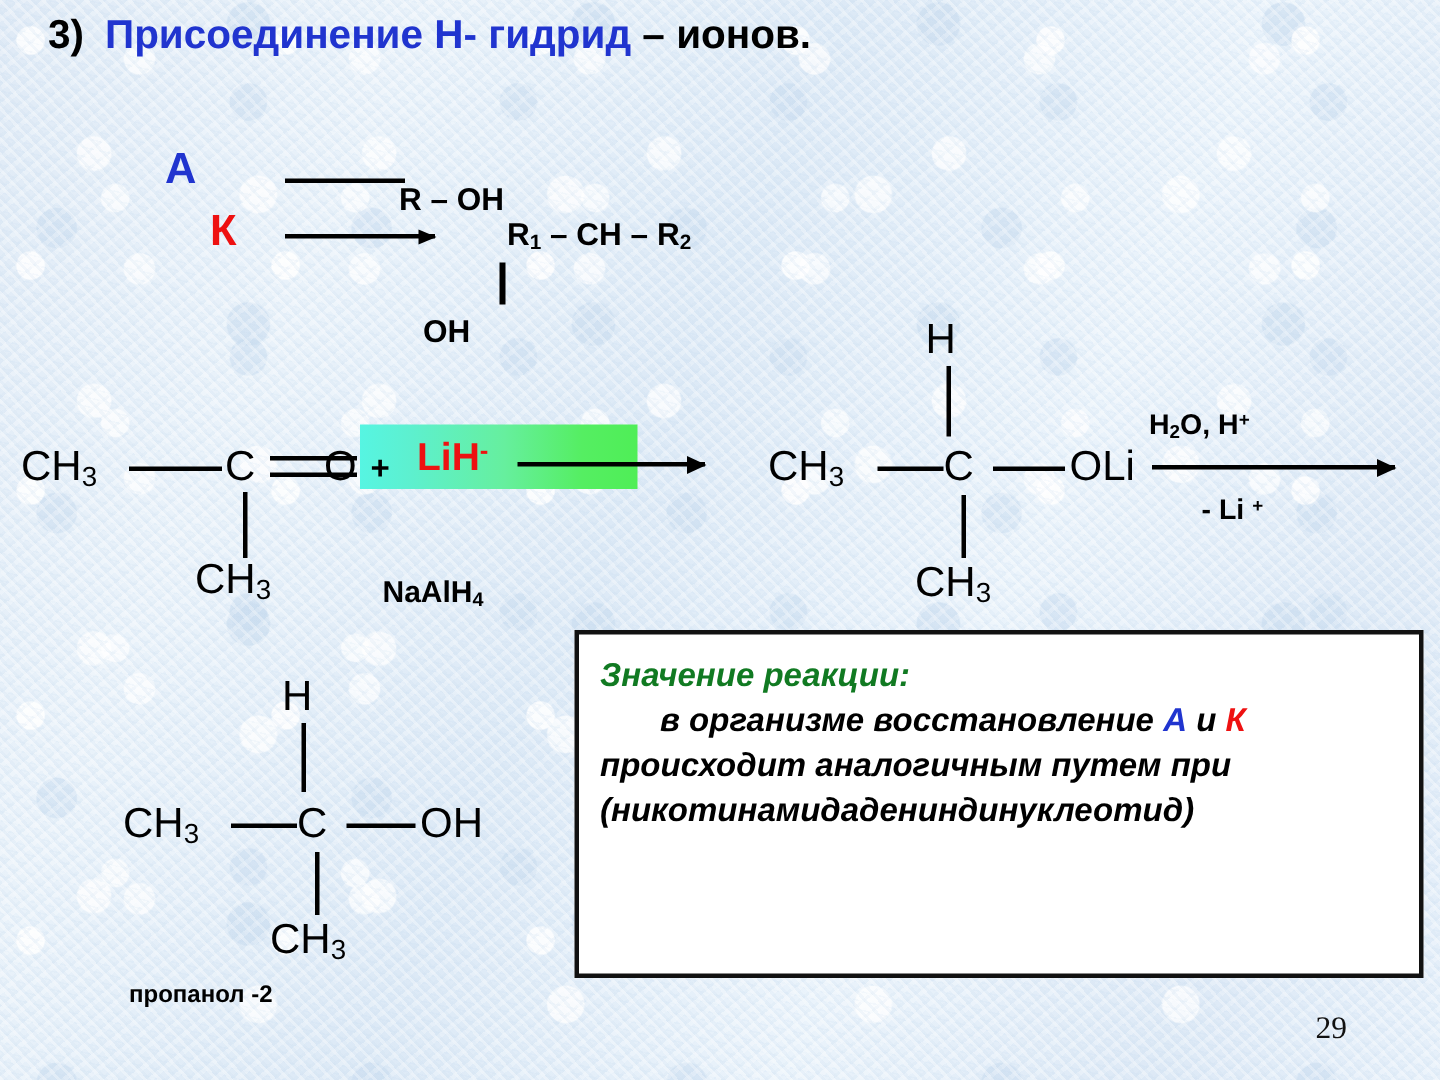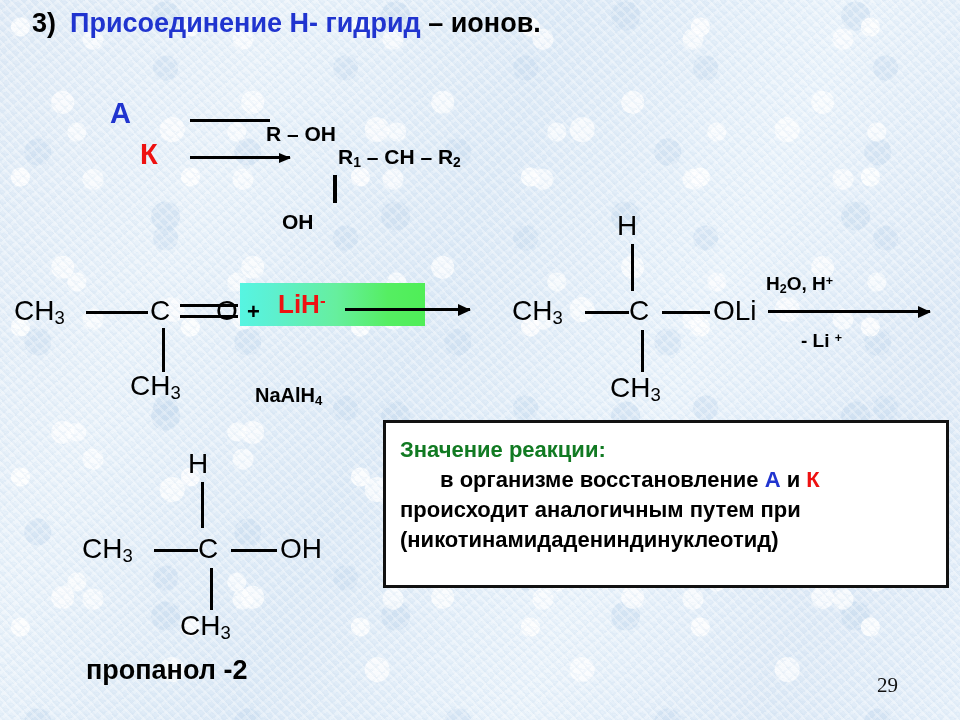--- a/index.html
+++ b/index.html
@@ -106,27 +106,28 @@
   
   #pr-h{left:188px;top:448px;}
   #pr-h-vert{left:201px;top:482px;height:46px;}
   #pr-ch3{left:82px;top:533px;}
   #pr-bond1{left:154px;top:549px;width:44px;}
   #pr-c{left:198px;top:533px;}
   #pr-bond2{left:231px;top:549px;width:46px;}
   #pr-oh{left:280px;top:533px;}
   #pr-cvert{left:210px;top:568px;height:42px;}
   #pr-ch3-bottom{left:180px;top:610px;}
-  #propanol-name{left:86px;top:655px;font-size:27px;font-weight:bold;}
+  #propanol-name{left:86px;top:655px;font-size:16px;font-weight:bold;}
 
   
   #note-box{
-    left:383px;top:420px;width:566px;height:168px;
+    left:383px;top:420px;width:566px;height:232px;
     background:#ffffff;border:3px solid #111;box-sizing:border-box;
     padding:12px 14px 17px 14px;
+    font-style:italic;
   }
   #note-box .nline{font-size:22px;font-weight:bold;color:#000;line-height:1.36;white-space:nowrap;}
   #note-box .nline.indent{padding-left:40px;}
   #note-title{color:#117a22;font-size:22px;font-weight:bold;line-height:1.36;}
 
   #page-number{right:62px;bottom:22px;font-family:"Liberation Serif", serif;font-size:21px;color:#111;}
 </style>
 </head>
 <body>
 

